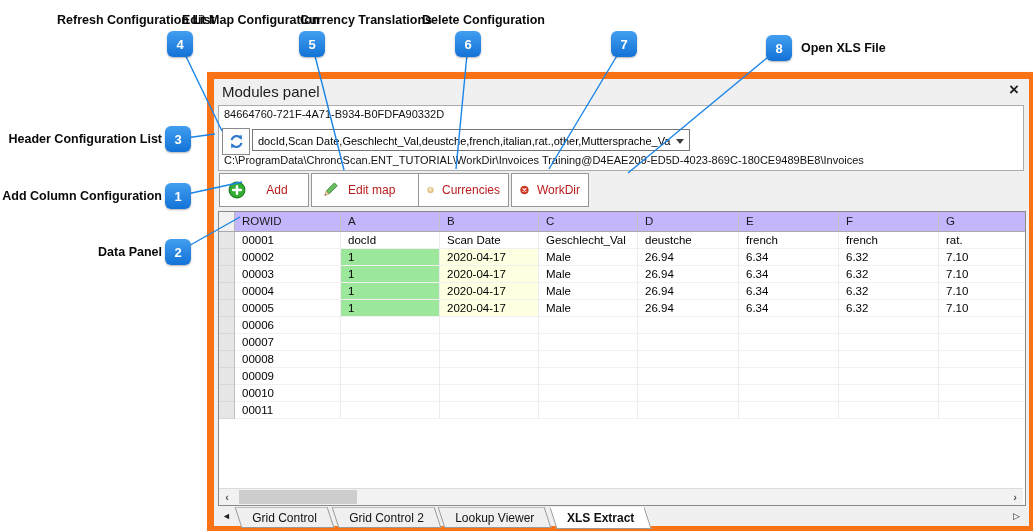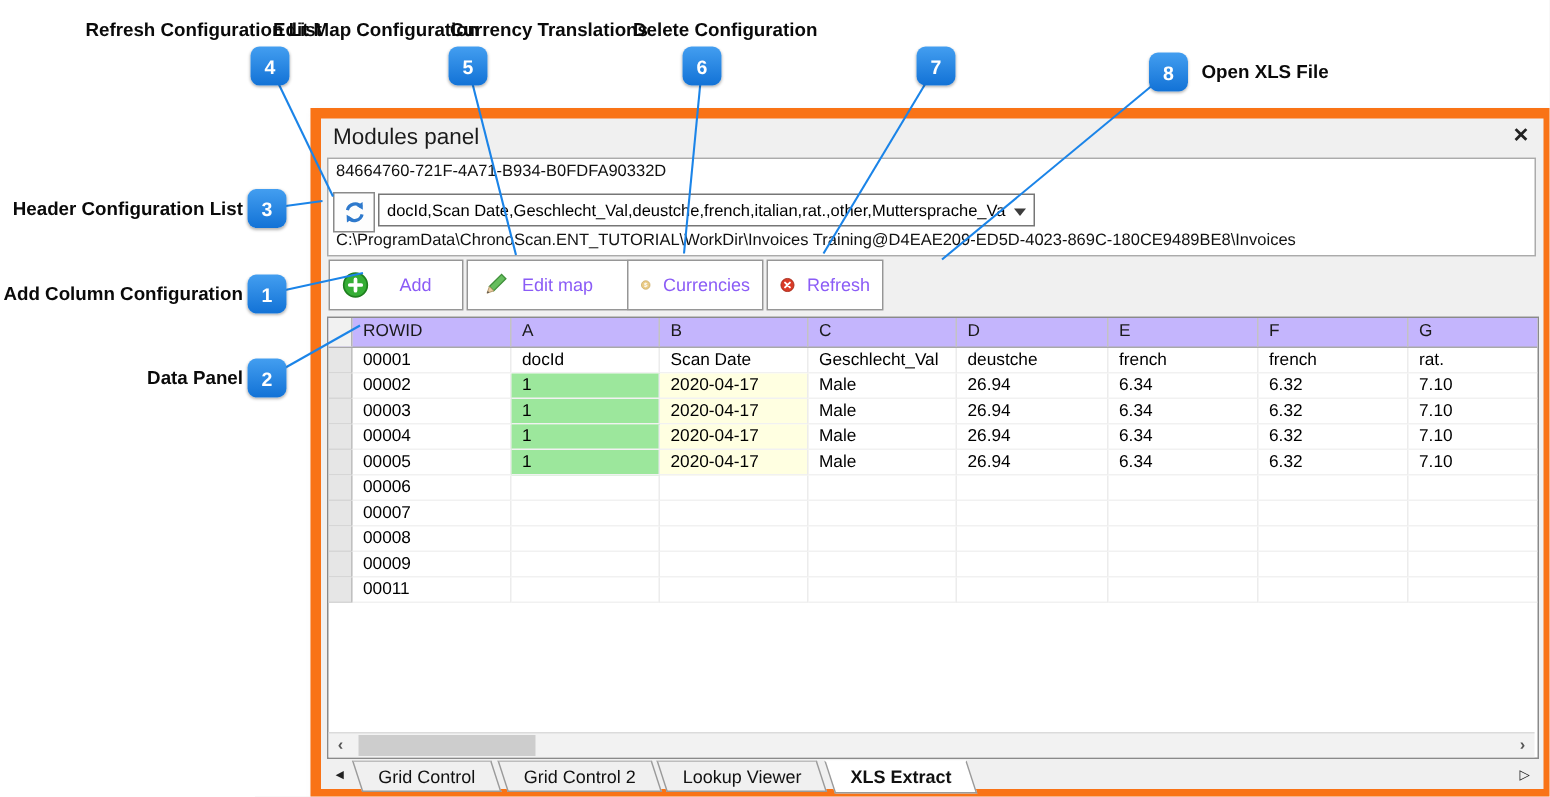--- a/index.html
+++ b/index.html
@@ -23,21 +23,21 @@
     background:#F0F0F0;border:7px solid #f97316;box-shadow:3px 3px 4px rgba(110,110,110,.55);z-index:2;
   }
   .panel-title{position:absolute;left:8px;top:4px;font-size:15px;color:#1b1b1b}
   .close-x{position:absolute;right:10px;top:2px;font-size:17px;font-weight:bold;color:#222;line-height:18px;cursor:default}
   .infobox{position:absolute;left:4px;top:26px;width:804px;height:64px;background:#fff;border:1px solid #ABABAB}
   .guid{position:absolute;left:5px;top:2px;font-size:11px;color:#111}
   .refresh-btn{position:absolute;left:3px;top:22px;width:26px;height:25px;border:1px solid #8a8a8a;background:#fdfdfd;display:flex;align-items:center;justify-content:center}
   .combo{position:absolute;left:33px;top:23px;width:438px;height:22px;border:1px solid #767676;background:#fff;font-size:11px;line-height:22px;padding-left:5px;white-space:nowrap;box-sizing:border-box}
   .combo-arrow{position:absolute;right:5px;top:9px;width:0;height:0;border-left:4px solid transparent;border-right:4px solid transparent;border-top:5px solid #3d3d3d}
   .pathline{position:absolute;left:5px;top:48px;font-size:11px;white-space:nowrap;color:#111}
-  .tbtn{position:absolute;top:94px;height:34px;background:#fff;border:1px solid #969696;display:flex;align-items:center;font-size:12px;color:#8b5cf6;padding:0 8px;gap:8px;box-sizing:border-box}
+  .tbtn{position:absolute;top:94px;height:34px;background:#fff;border:1px solid #969696;display:flex;align-items:center;font-size:12px;color:#b91c1c;padding:0 8px;gap:8px;box-sizing:border-box}
   .tbtn .blab{white-space:nowrap}
   .tbtn.add .blab{flex:1;text-align:center}
   
   .grid{position:absolute;left:4px;top:132px;width:806px;height:293px;background:#fff;border:1px solid #8a8a8a;overflow:hidden;box-sizing:content-box}
   .ghead{display:flex;height:19px;background:#c4b5fd;border-bottom:1px solid #A9A9A9}
   .ghead .gc{border-right:1px solid #C3C3C3;font-size:11.5px;line-height:18px;padding-left:7px;color:#1a1a1a}
   .gc{box-sizing:border-box;overflow:hidden;white-space:nowrap}
   .grow{display:flex;height:17px}
   .grow .gc{border-right:1px solid #ECECEC;border-bottom:1px solid #F1F1F1;font-size:11.5px;line-height:16px;padding-left:7px}
   .ind{width:16px;flex:0 0 16px}
@@ -143,21 +143,21 @@
       <circle cx="8" cy="8" r="6.6" fill="#EACB86" stroke="#C6A45A"></circle>
       <text x="8" y="11.4" text-anchor="middle" font-size="9.5" font-weight="bold" fill="#fff">$</text>
     </svg>
     <span class="blab">Currencies</span>
   </div>
   <div class="tbtn" style="left:297px;width:78px">
     <svg class="icon-svg" width="18" height="18" viewBox="0 0 16 16">
       <circle cx="8" cy="8" r="7" fill="#DA3B27" stroke="#A62C1C"></circle>
       <path d="M5.4 5.4l5.2 5.2M10.6 5.4l-5.2 5.2" stroke="#fff" stroke-width="2.1" stroke-linecap="round"></path>
     </svg>
-    <span class="blab">Refresh</span>
+    <span class="blab">WorkDir</span>
   </div>
 
   <div class="grid">
     <div class="ghead" id="grid-header">
         <div class="gc ind"></div>
         <div class="gc c-rowid">ROWID</div>
         <div class="gc c-0">A</div>
         <div class="gc c-1">B</div>
         <div class="gc c-2">C</div>
         <div class="gc c-3">D</div>
@@ -260,20 +260,31 @@
           <div class="gc c-0"></div>
           <div class="gc c-1"></div>
           <div class="gc c-2"></div>
           <div class="gc c-3"></div>
           <div class="gc c-4"></div>
           <div class="gc c-5"></div>
           <div class="gc c-6"></div>
         </div>
         <div class="grow">
           <div class="gc ind"></div>
+          <div class="gc c-rowid">00010</div>
+          <div class="gc c-0"></div>
+          <div class="gc c-1"></div>
+          <div class="gc c-2"></div>
+          <div class="gc c-3"></div>
+          <div class="gc c-4"></div>
+          <div class="gc c-5"></div>
+          <div class="gc c-6"></div>
+        </div>
+        <div class="grow">
+          <div class="gc ind"></div>
           <div class="gc c-rowid">00011</div>
           <div class="gc c-0"></div>
           <div class="gc c-1"></div>
           <div class="gc c-2"></div>
           <div class="gc c-3"></div>
           <div class="gc c-4"></div>
           <div class="gc c-5"></div>
           <div class="gc c-6"></div>
         </div>
       </div>

